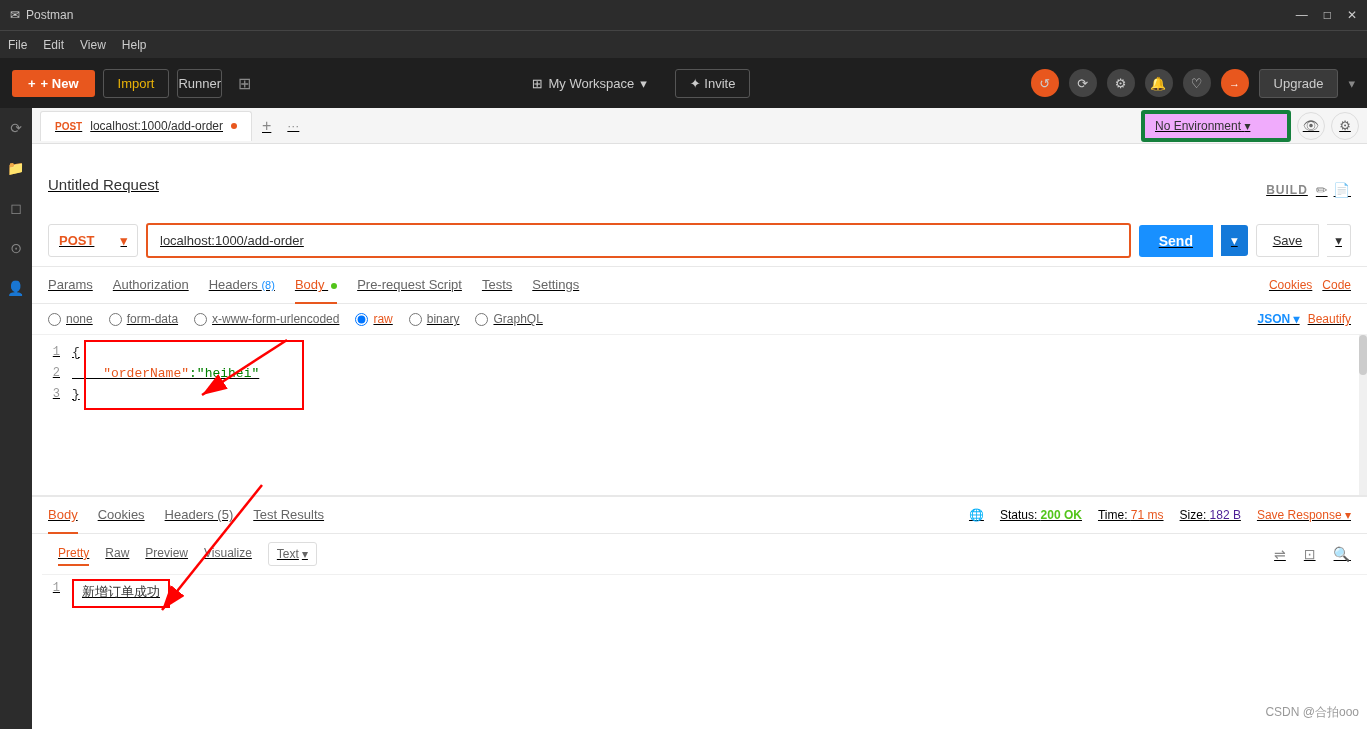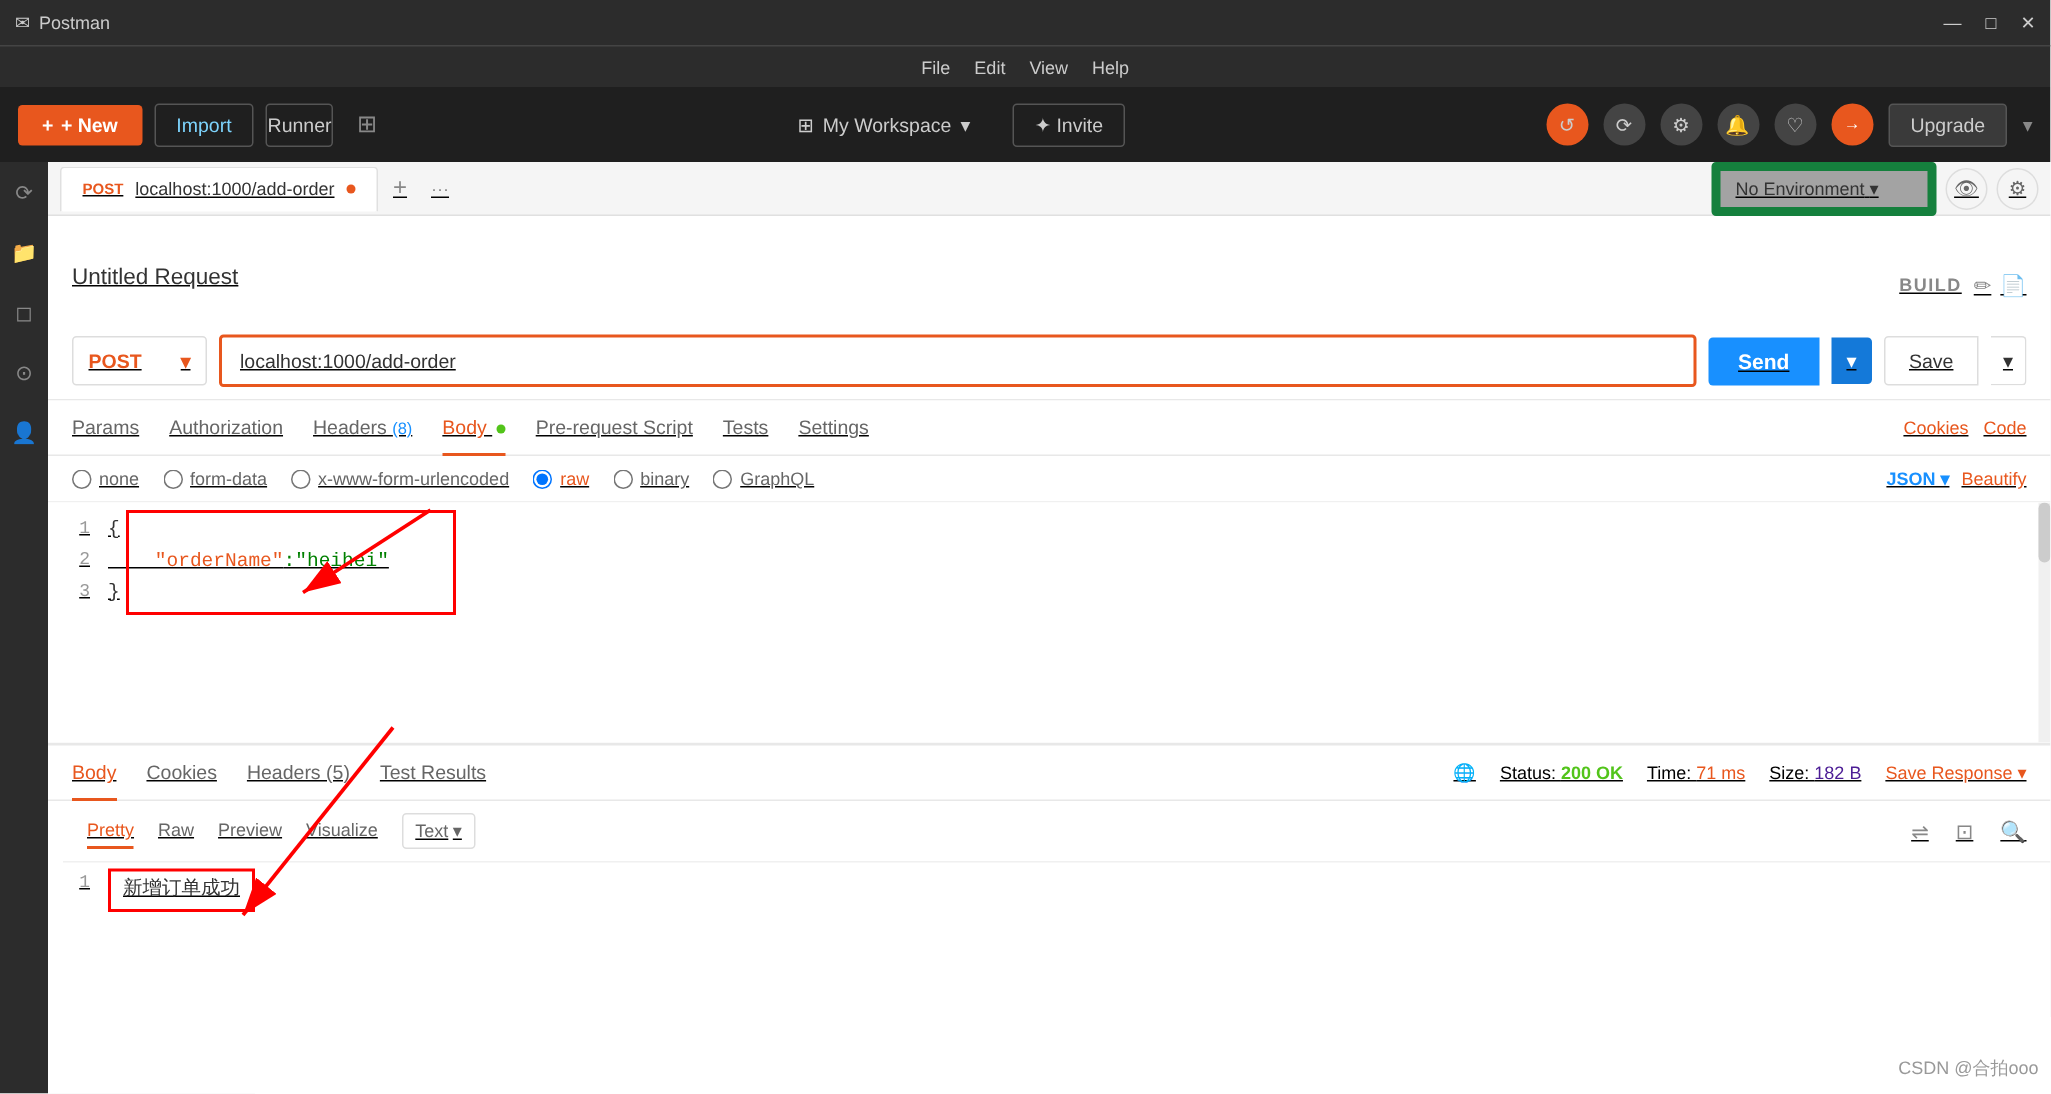--- a/index.html
+++ b/index.html
@@ -20,21 +20,20 @@
 
     
     .menu-bar {
       background: #2c2c2c;
       height: 28px;
       display: flex;
       align-items: center;
       padding: 0 8px;
       gap: 16px;
       border-top: 1px solid #444;
-      justify-content: center;
     }
     .menu-bar span { color: #ccc; font-size: 12px; cursor: pointer; }
 
     
     .toolbar {
       background: #1f1f1f;
       height: 50px;
       display: flex;
       align-items: center;
       padding: 0 12px;
@@ -48,21 +47,21 @@
       padding: 6px 16px;
       font-size: 13px;
       font-weight: 600;
       cursor: pointer;
       display: flex;
       align-items: center;
       gap: 5px;
     }
     .btn-import {
       background: transparent;
-      color: #7dd3fc;
+      color: #eab308;
       border: 1px solid #555;
       border-radius: 3px;
       padding: 6px 14px;
       font-size: 13px;
       cursor: pointer;
     }
     .btn-runner {
       background: transparent;
       color: #ccc;
       border: 1px solid #555;
@@ -455,26 +454,26 @@
 
     
     .build-link {
       margin-left: auto;
       color: #888;
       font-size: 12px;
       font-weight: 600;
       letter-spacing: 1px;
     }
     .env-select {
-      border: 6px solid #15803d;
+      border: 4px solid #15803d;
       border-radius: 3px;
       padding: 5px 10px;
       font-size: 12px;
       color: #333;
-      background: #a3a3a3;
+      background: #f0abfc;
       min-width: 150px;
       cursor: pointer;
     }
 
     
     .scrollbar-track {
       position: absolute;
       right: 0; top: 0;
       width: 8px;
       height: 100%;

